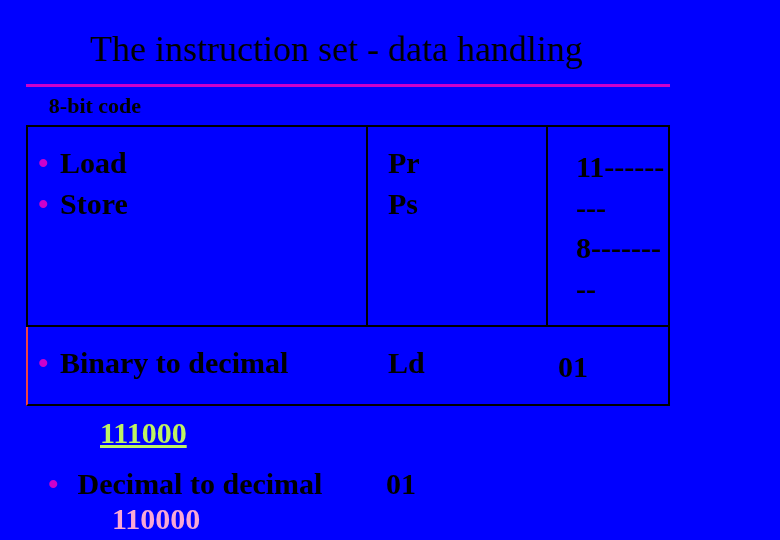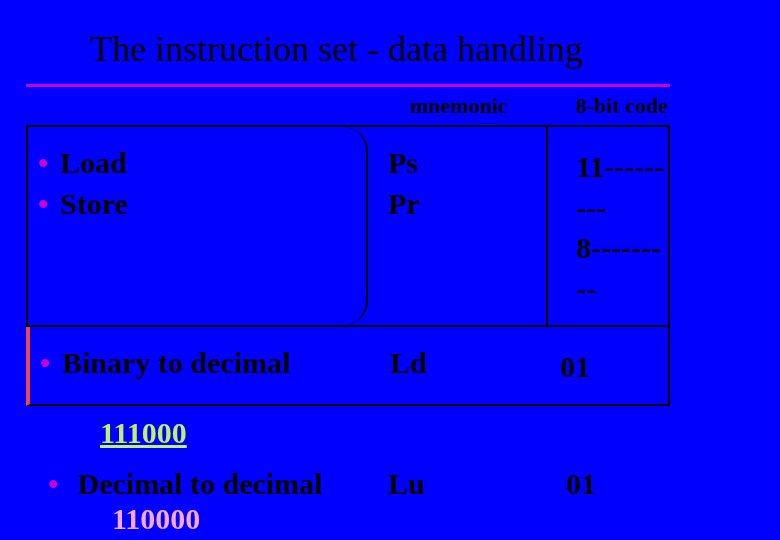--- a/index.html
+++ b/index.html
@@ -54,21 +54,20 @@
     position: relative;
     color: #000;
     font-size: 30px;
     font-weight: bold;
   }
   .cell-desc {
     width: 340px;
     padding: 16px 12px 16px 10px;
     box-sizing: border-box;
     line-height: 1.35;
-    border-radius: 24px;
   }
   .cell-desc .bullet {
     color: #cc00cc;
     display: inline-block;
     width: 22px;
   }
   .cell-mn {
     width: 180px;
     padding: 16px 0;
     text-align: left;
@@ -83,21 +82,21 @@
   }
   
   .row1 {
     border: 2px solid #000;
   }
   .row1 .cell-desc { border-right: 2px solid #000; }
   .row1 .cell-mn   { border-right: 2px solid #000; padding-left: 20px;}
   .row1 .cell-code { padding-left: 28px; }
   
   .row2 {
-    border-left: 4px solid #ef4444;
+    border-left: 2px solid #ef4444;
     border-right: 2px solid #000;
     border-bottom: 2px solid #000;
   }
   .row2 .cell-mn { padding-left: 20px; }
   .row2 .cell-code { padding-left: 10px; }
   .inter {
     color: #bef264;
     font-size: 30px;
     font-weight: bold;
     padding: 10px 0 10px 74px;
@@ -121,34 +120,33 @@
 <body>
 
 <div class="slide">
 
   <div class="title-area">
     <div class="title">The instruction set  -  data handling</div>
   </div>
   <div class="title-underline"></div>
 
   <div class="headers">
-    <div class="h-mnemonic">mnemonic</div>
     <div class="h-code">8-bit code</div>
   </div>
 
   <div class="table">
 
     <div class="row row1">
       <div class="cell-desc">
         <div><span class="bullet">•</span><span>Load</span></div>
         <div><span class="bullet">•</span><span>Store</span></div>
       </div>
       <div class="cell-mn">
+        <div>Pr</div>
         <div>Ps</div>
-        <div>Pr</div>
       </div>
       <div class="cell-code">
         <div>11---------</div>
         <div>8---------</div>
       </div>
     </div>
 
     <div class="row row2">
       <div class="cell-desc">
         <div><span class="bullet">•</span><span>Binary to decimal</span></div>
@@ -160,23 +158,20 @@
         <div>01</div>
       </div>
     </div>
 
     <div class="inter">111000</div>
 
     <div class="row row3">
       <div class="cell-desc">
         <div><span class="bullet">•</span>&nbsp;<span>Decimal to decimal</span></div>
       </div>
-      <div class="cell-mn">
-        <div>Lu</div>
-      </div>
       <div class="cell-code">
         <div>01</div>
       </div>
     </div>
     <div class="sub">110000</div>
 
   </div>
 
 </div>
 

